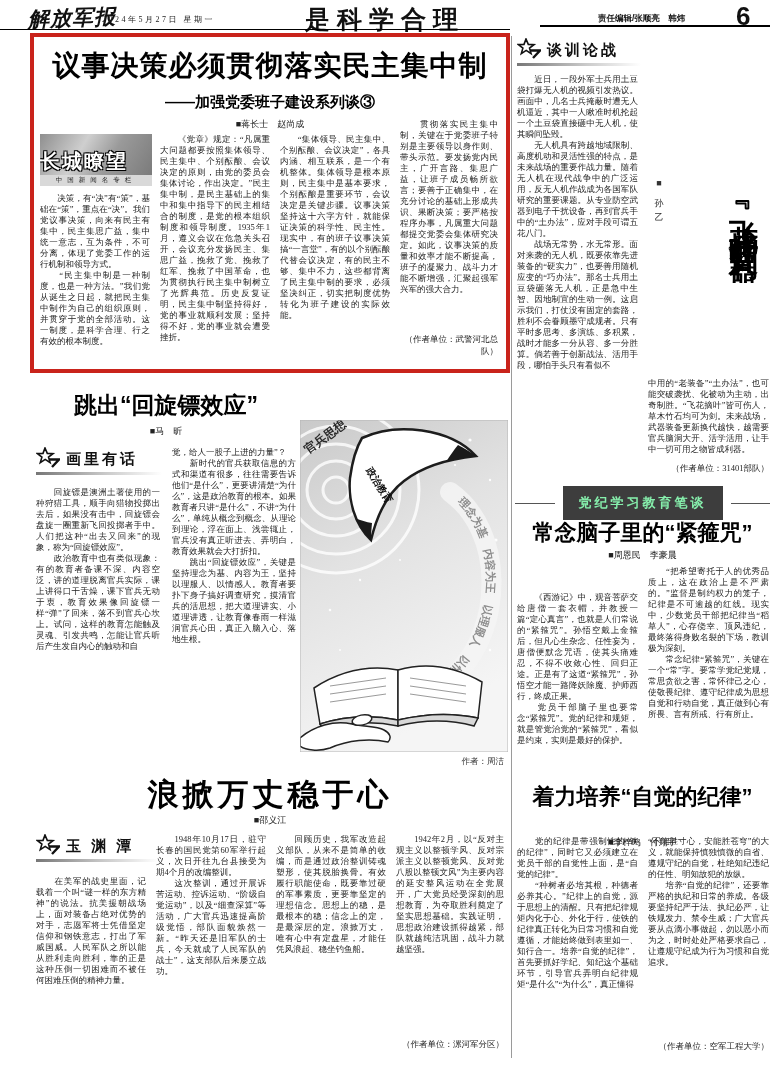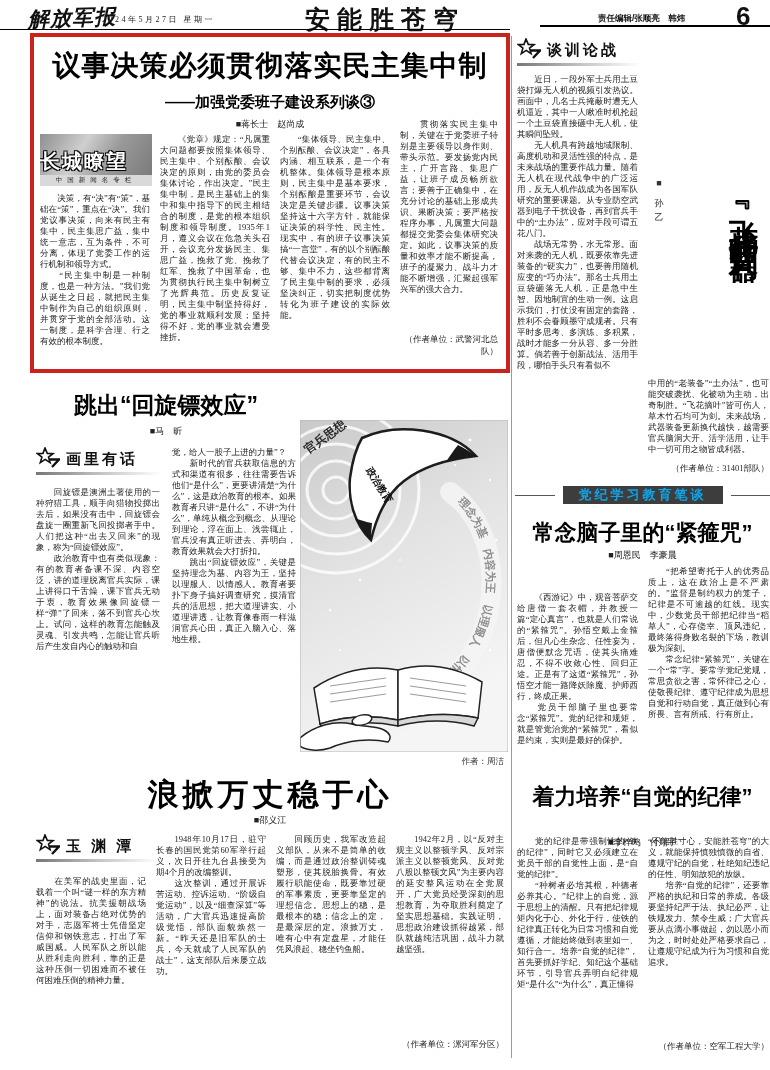--- a/index.html
+++ b/index.html
@@ -38,33 +38,33 @@
                   letter-spacing:3px;white-space:nowrap;}
   .swoosh{height:3px;background:linear-gradient(to right,#777,#c9c9c9 55%,rgba(255,255,255,0));
           border-radius:0 3px 3px 0;}
   
   .vtitle{writing-mode:vertical-rl;text-orientation:mixed;font-family:"Liberation Sans",sans-serif;
           font-weight:bold;font-size:29px;letter-spacing:5px;text-align:center;color:#000;}
   .vauthor{writing-mode:vertical-rl;font-size:9px;letter-spacing:3px;color:#333;}
   
   .tag-banner{display:flex;align-items:center;gap:8px;}
   .tag-banner .line{flex:1;height:1px;background:#555;}
-  .tag-banner .box{background:#3d3d3d;color:#0ea5e9;font-family:"Liberation Sans",sans-serif;
-                   font-weight:bold;font-size:13px;letter-spacing:3px;padding:0 16px;}
+  .tag-banner .box{background:#3d3d3d;color:#86efac;font-family:"Liberation Sans",sans-serif;
+                   font-weight:bold;font-size:13px;letter-spacing:3px;padding:8px 16px;}
   .vrule{width:1px;background:#9a9a9a;}
   .illo-caption{font-size:8.5px;text-align:right;color:#333;padding-right:4px;}
 </style>
 </head>
 <body>
 
 <div id="page">
 
   <div class="abs masthead" style="left:28px;top:4px;">解放军报</div>
   <div class="abs hdate" style="left:102px;top:14px;">2024年5月27日 星期一</div>
-  <div class="abs section-title" style="left:50%;top:3px;transform:translateX(-50%);">安能胜苍穹</div>
+  <div class="abs section-title" style="left:50%;top:3px;transform:translateX(-50%);">是科学合理</div>
   <div class="abs editors" style="left:598px;top:13px;">责任编辑/张顺亮　韩炜</div>
   <div class="abs pagenum" style="left:736px;top:1px;">6</div>
   <div class="abs rule" style="left:0;top:29px;width:510px;height:1px;"></div>
   <div class="abs rule" style="left:540px;top:25px;width:230px;height:2px;"></div>
 
   <div class="abs vrule" style="left:511px;top:36px;height:1022px;"></div>
 
   <div class="abs redbox" style="left:30px;top:33px;width:472px;height:332px;">
     <div class="abs headline" style="left:0;top:10px;width:100%;font-size:28px;letter-spacing:1px;">议事决策必须贯彻落实民主集中制</div>
     <div class="abs headline" style="left:0;top:56px;width:100%;font-size:15px;">——加强党委班子建设系列谈③</div>

